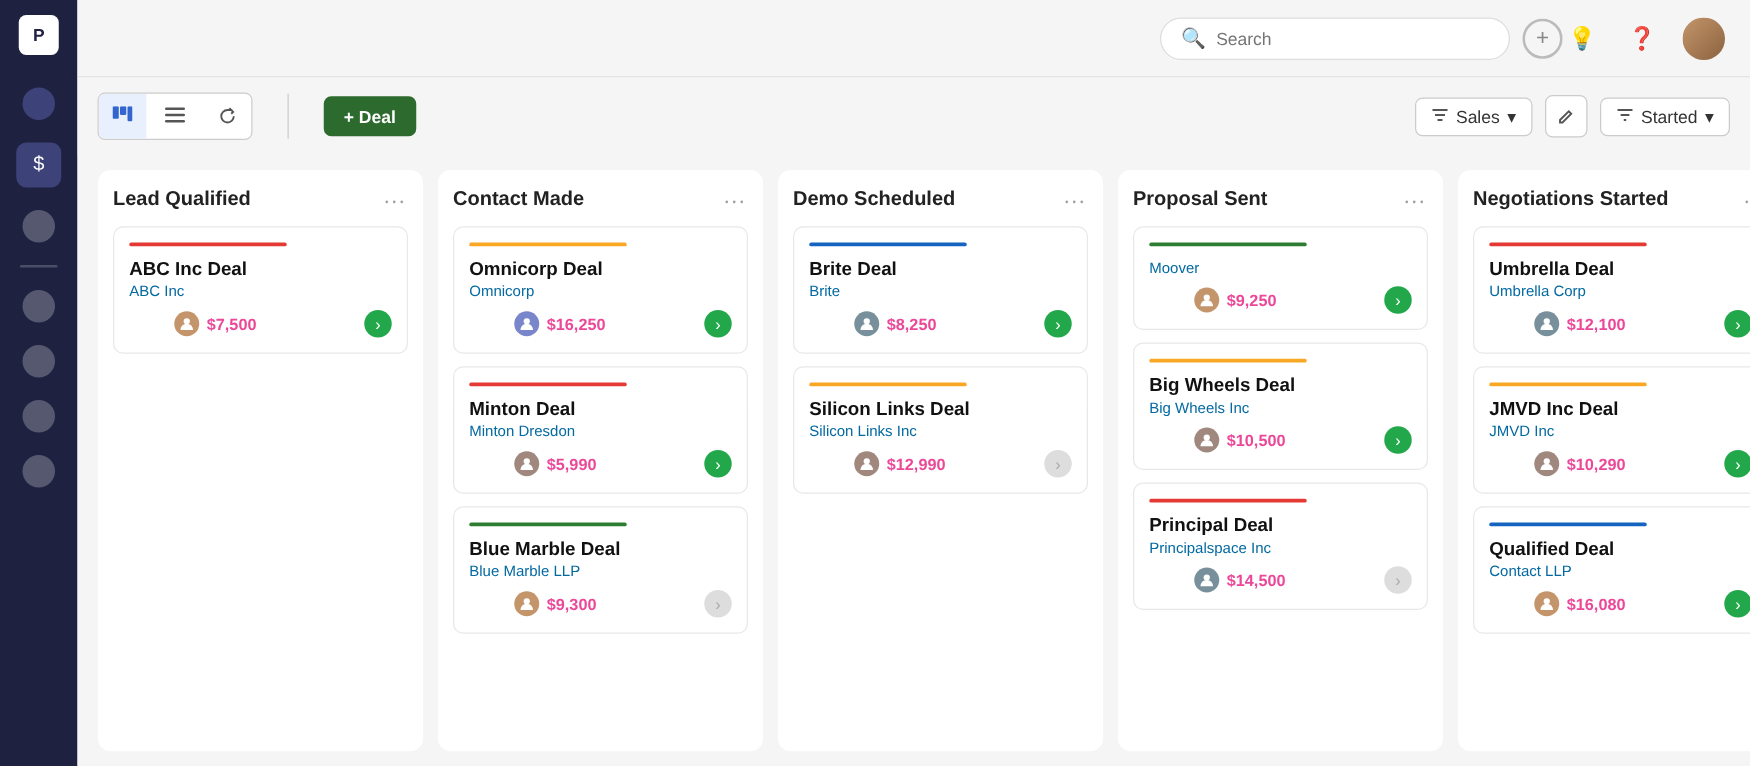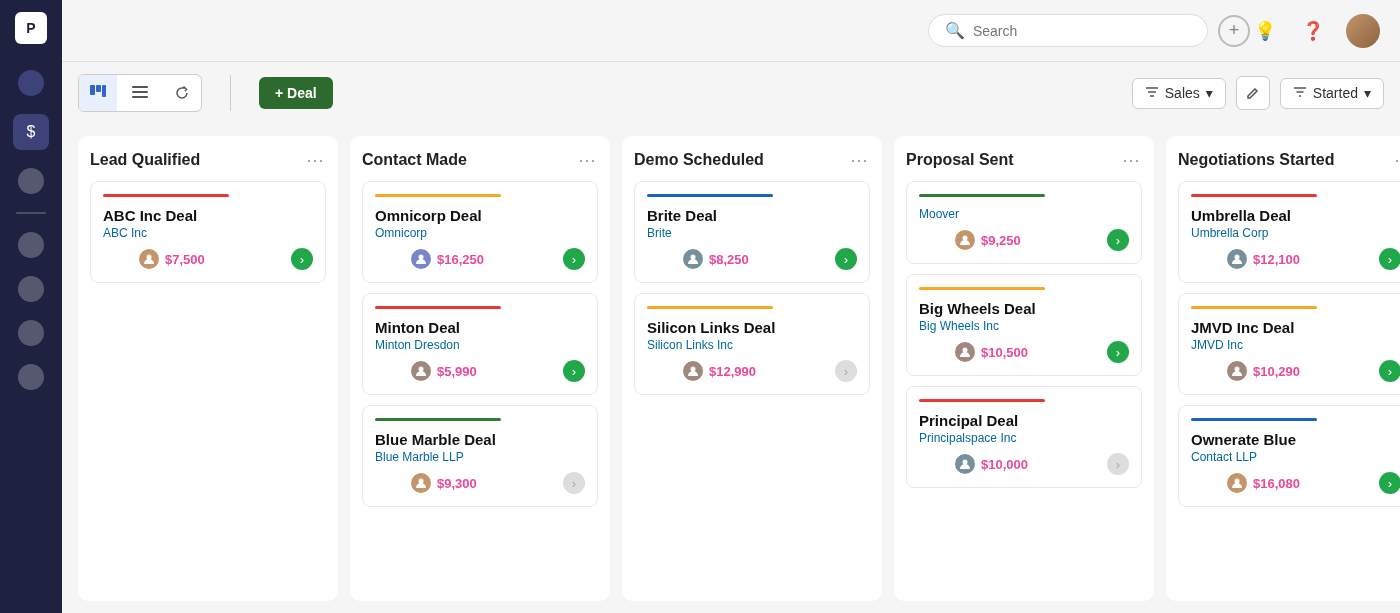--- a/index.html
+++ b/index.html
@@ -537,21 +537,21 @@
           <div class="card-title">Principal Deal</div>
           <div class="card-company">Principalspace Inc</div>
           <div class="card-footer">
             <div class="card-avatar-amount">
               <div class="card-avatar-sm" style="background-color: rgb(120, 144, 156);">
                 <svg width="12" height="12" viewBox="0 0 12 12" fill="white">
                   <circle cx="6" cy="4" r="2.5"></circle>
                   <path d="M1 11c0-2.76 2.24-5 5-5s5 2.24 5 5H1z"></path>
                 </svg>
               </div>
-              <span>$10,000</span>
+              <span>$14,500</span>
             </div>
             <div class="card-arrow gray">›</div>
           </div>
         </div>
       </div>
       <div class="column">
         <div class="column-header">
           <div class="column-title">Negotiations Started</div>
           <div class="col-menu">···</div>
         </div>
@@ -584,21 +584,21 @@
                   <path d="M1 11c0-2.76 2.24-5 5-5s5 2.24 5 5H1z"></path>
                 </svg>
               </div>
               <span>$10,290</span>
             </div>
             <div class="card-arrow green">›</div>
           </div>
         </div>
         <div class="card">
           <div class="card-top-bar" style="background-color: rgb(21, 101, 192);"></div>
-          <div class="card-title">Ownerate Blue</div>
+          <div class="card-title">Qualified Deal</div>
           <div class="card-company">Contact LLP</div>
           <div class="card-footer">
             <div class="card-avatar-amount">
               <div class="card-avatar-sm" style="background-color: rgb(196, 149, 106);">
                 <svg width="12" height="12" viewBox="0 0 12 12" fill="white">
                   <circle cx="6" cy="4" r="2.5"></circle>
                   <path d="M1 11c0-2.76 2.24-5 5-5s5 2.24 5 5H1z"></path>
                 </svg>
               </div>
               <span>$16,080</span>

